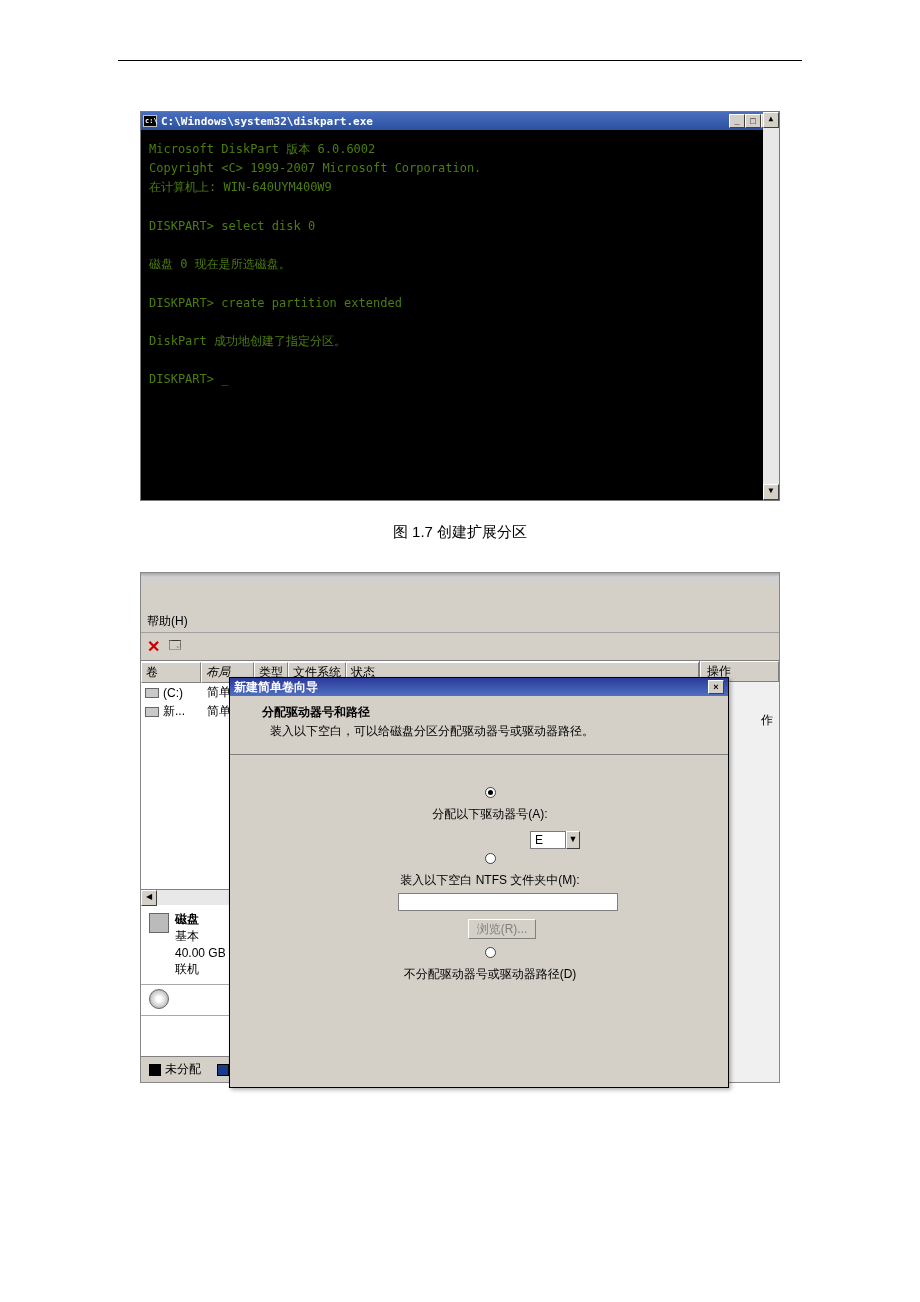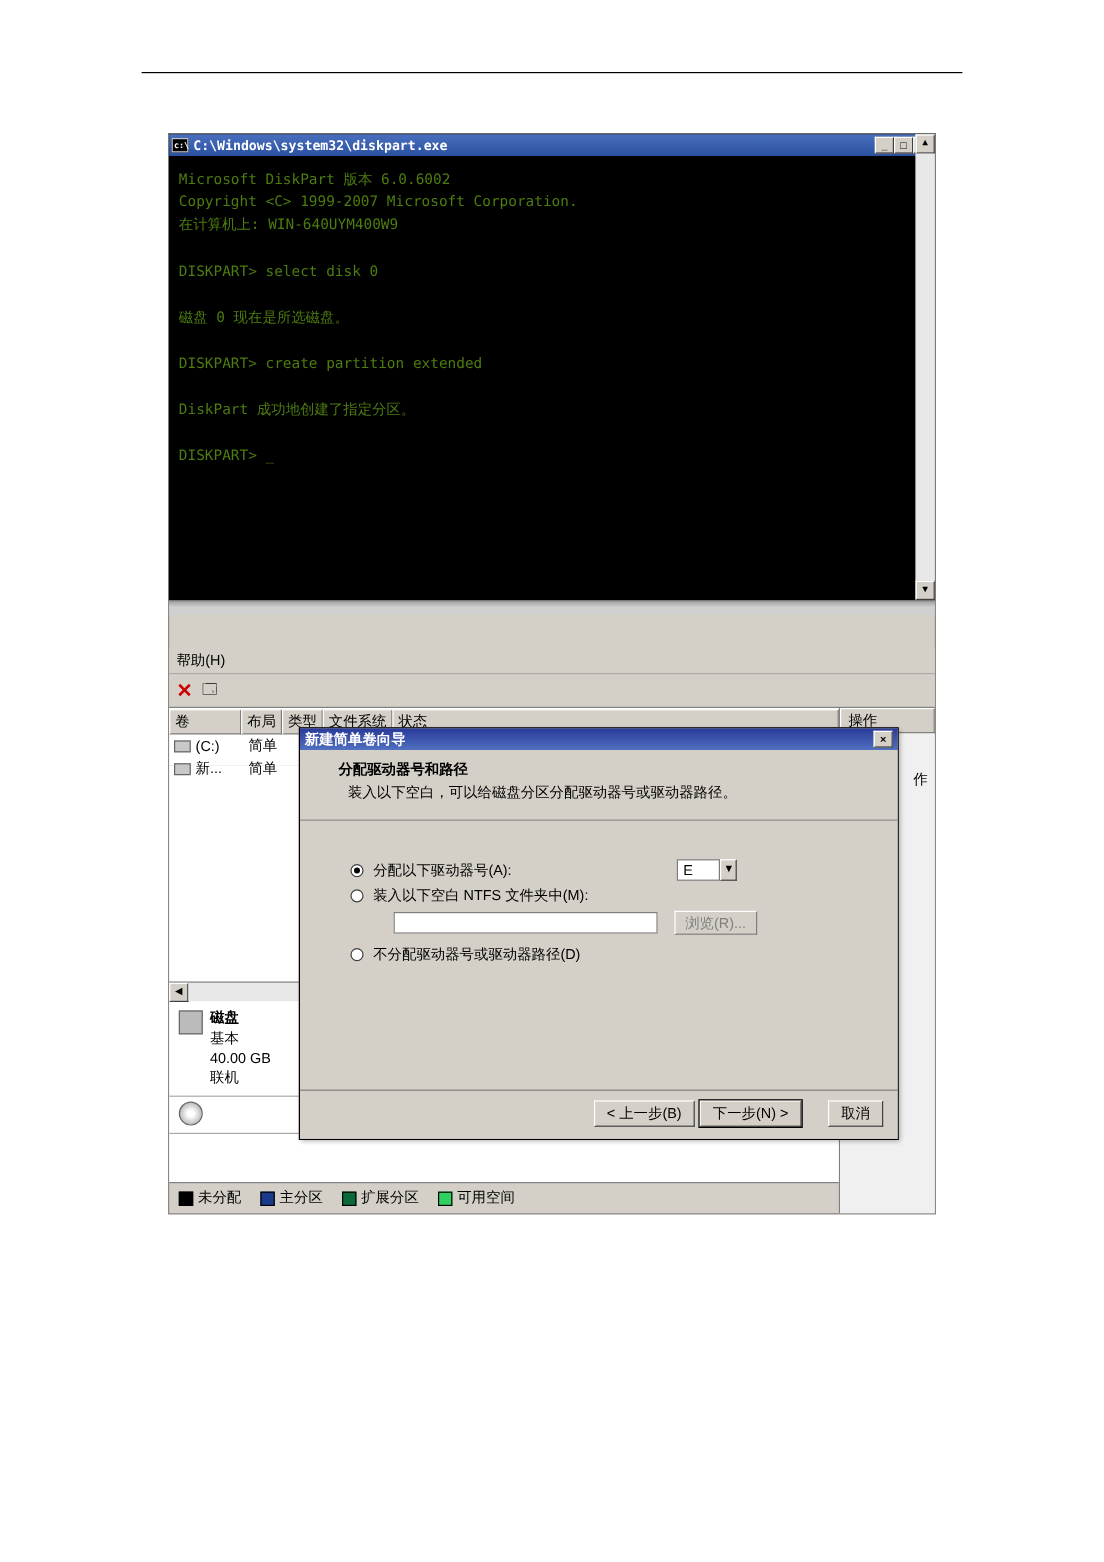--- a/index.html
+++ b/index.html
@@ -234,21 +234,21 @@
     background: #d4d0c8;
     border: 1px solid #fff;
     border-right-color: #808080;
     border-bottom-color: #808080;
     padding: 1px 6px;
   }
 
   
   .wizard {
     position: absolute;
-    left: 108px;
+    left: 88px;
     top: 16px;
     width: 500px;
     background: #d4d0c8;
     border: 1px solid #000;
     box-shadow: 2px 2px 4px rgba(0,0,0,0.3);
     font-size: 12px;
   }
   .wiz-titlebar {
     background: linear-gradient(#2a3a9a, #5070c0);
     color: #fff;
@@ -269,20 +269,21 @@
   .wiz-body {
     padding: 28px 20px 40px 42px;
     background: #d4d0c8;
   }
   .radio-row {
     display: flex;
     align-items: center;
     gap: 8px;
     margin: 4px 0;
     font-size: 12px;
+    flex-direction: column;
   }
   .radio-dot {
     width: 11px; height: 11px;
     border: 1px solid #404040;
     border-radius: 50%;
     background: #fff;
     display: inline-flex;
     align-items: center;
     justify-content: center;
   }
@@ -394,36 +395,37 @@
 DiskPart 成功地创建了指定分区。
 
 DISKPART&gt; _</div>
         <div class="scrollbar-v">
           <div class="scroll-btn">▲</div>
           <div class="scroll-track"></div>
           <div class="scroll-btn">▼</div>
         </div>
       </div>
     </div>
+    <div class="caption">图 1.7  创建扩展分区</div>
   </div>
 
   <div class="figure-block">
     <div class="dm-window">
       <div class="dm-titlebar"></div>
       <div class="dm-menubar">帮助(H)</div>
       <div class="dm-toolbar">
         <span class="tool-x">✕</span>
         <span>🗔</span>
       </div>
 
       <div class="dm-mainrow">
         <div class="dm-left">
           <div class="dm-header-row">
             <div class="dm-hcell" style="width:60px;">卷</div>
-            <div class="dm-hcell" style="width:34px;">布局</div>
+            <div class="dm-hcell" style="width:53px;font-style:italic;">布局</div>
             <div class="dm-hcell" style="width:34px;">类型</div>
             <div class="dm-hcell" style="width:58px;">文件系统</div>
             <div class="dm-hcell" style="flex:1;">状态</div>
           </div>
           <div class="dm-list">
             <div class="dm-list-row">
               <span class="drive-glyph"></span>
               <span style="width:40px;">(C:)</span>
               <span>简单</span>
             </div>
@@ -493,25 +495,19 @@
             <div class="radio-row" style="margin-left:18px;">
               <span class="path-input"></span>
               <span class="browse-btn">浏览(R)...</span>
             </div>
             <div class="radio-row" style="margin-top:8px;">
               <span class="radio-dot"></span>
               <span>不分配驱动器号或驱动器路径(D)</span>
             </div>
             <div style="height:60px;"></div>
           </div>
-          <div class="wiz-footer">
-            <span class="footer-btn">&lt; 上一步(B)</span>
-            <span class="footer-btn default">下一步(N) &gt;</span>
-            <span class="footer-gap"></span>
-            <span class="footer-btn">取消</span>
-          </div>
         </div>
 
       </div>
     </div>
   </div>
 
 </div>
 
 </body></html>

